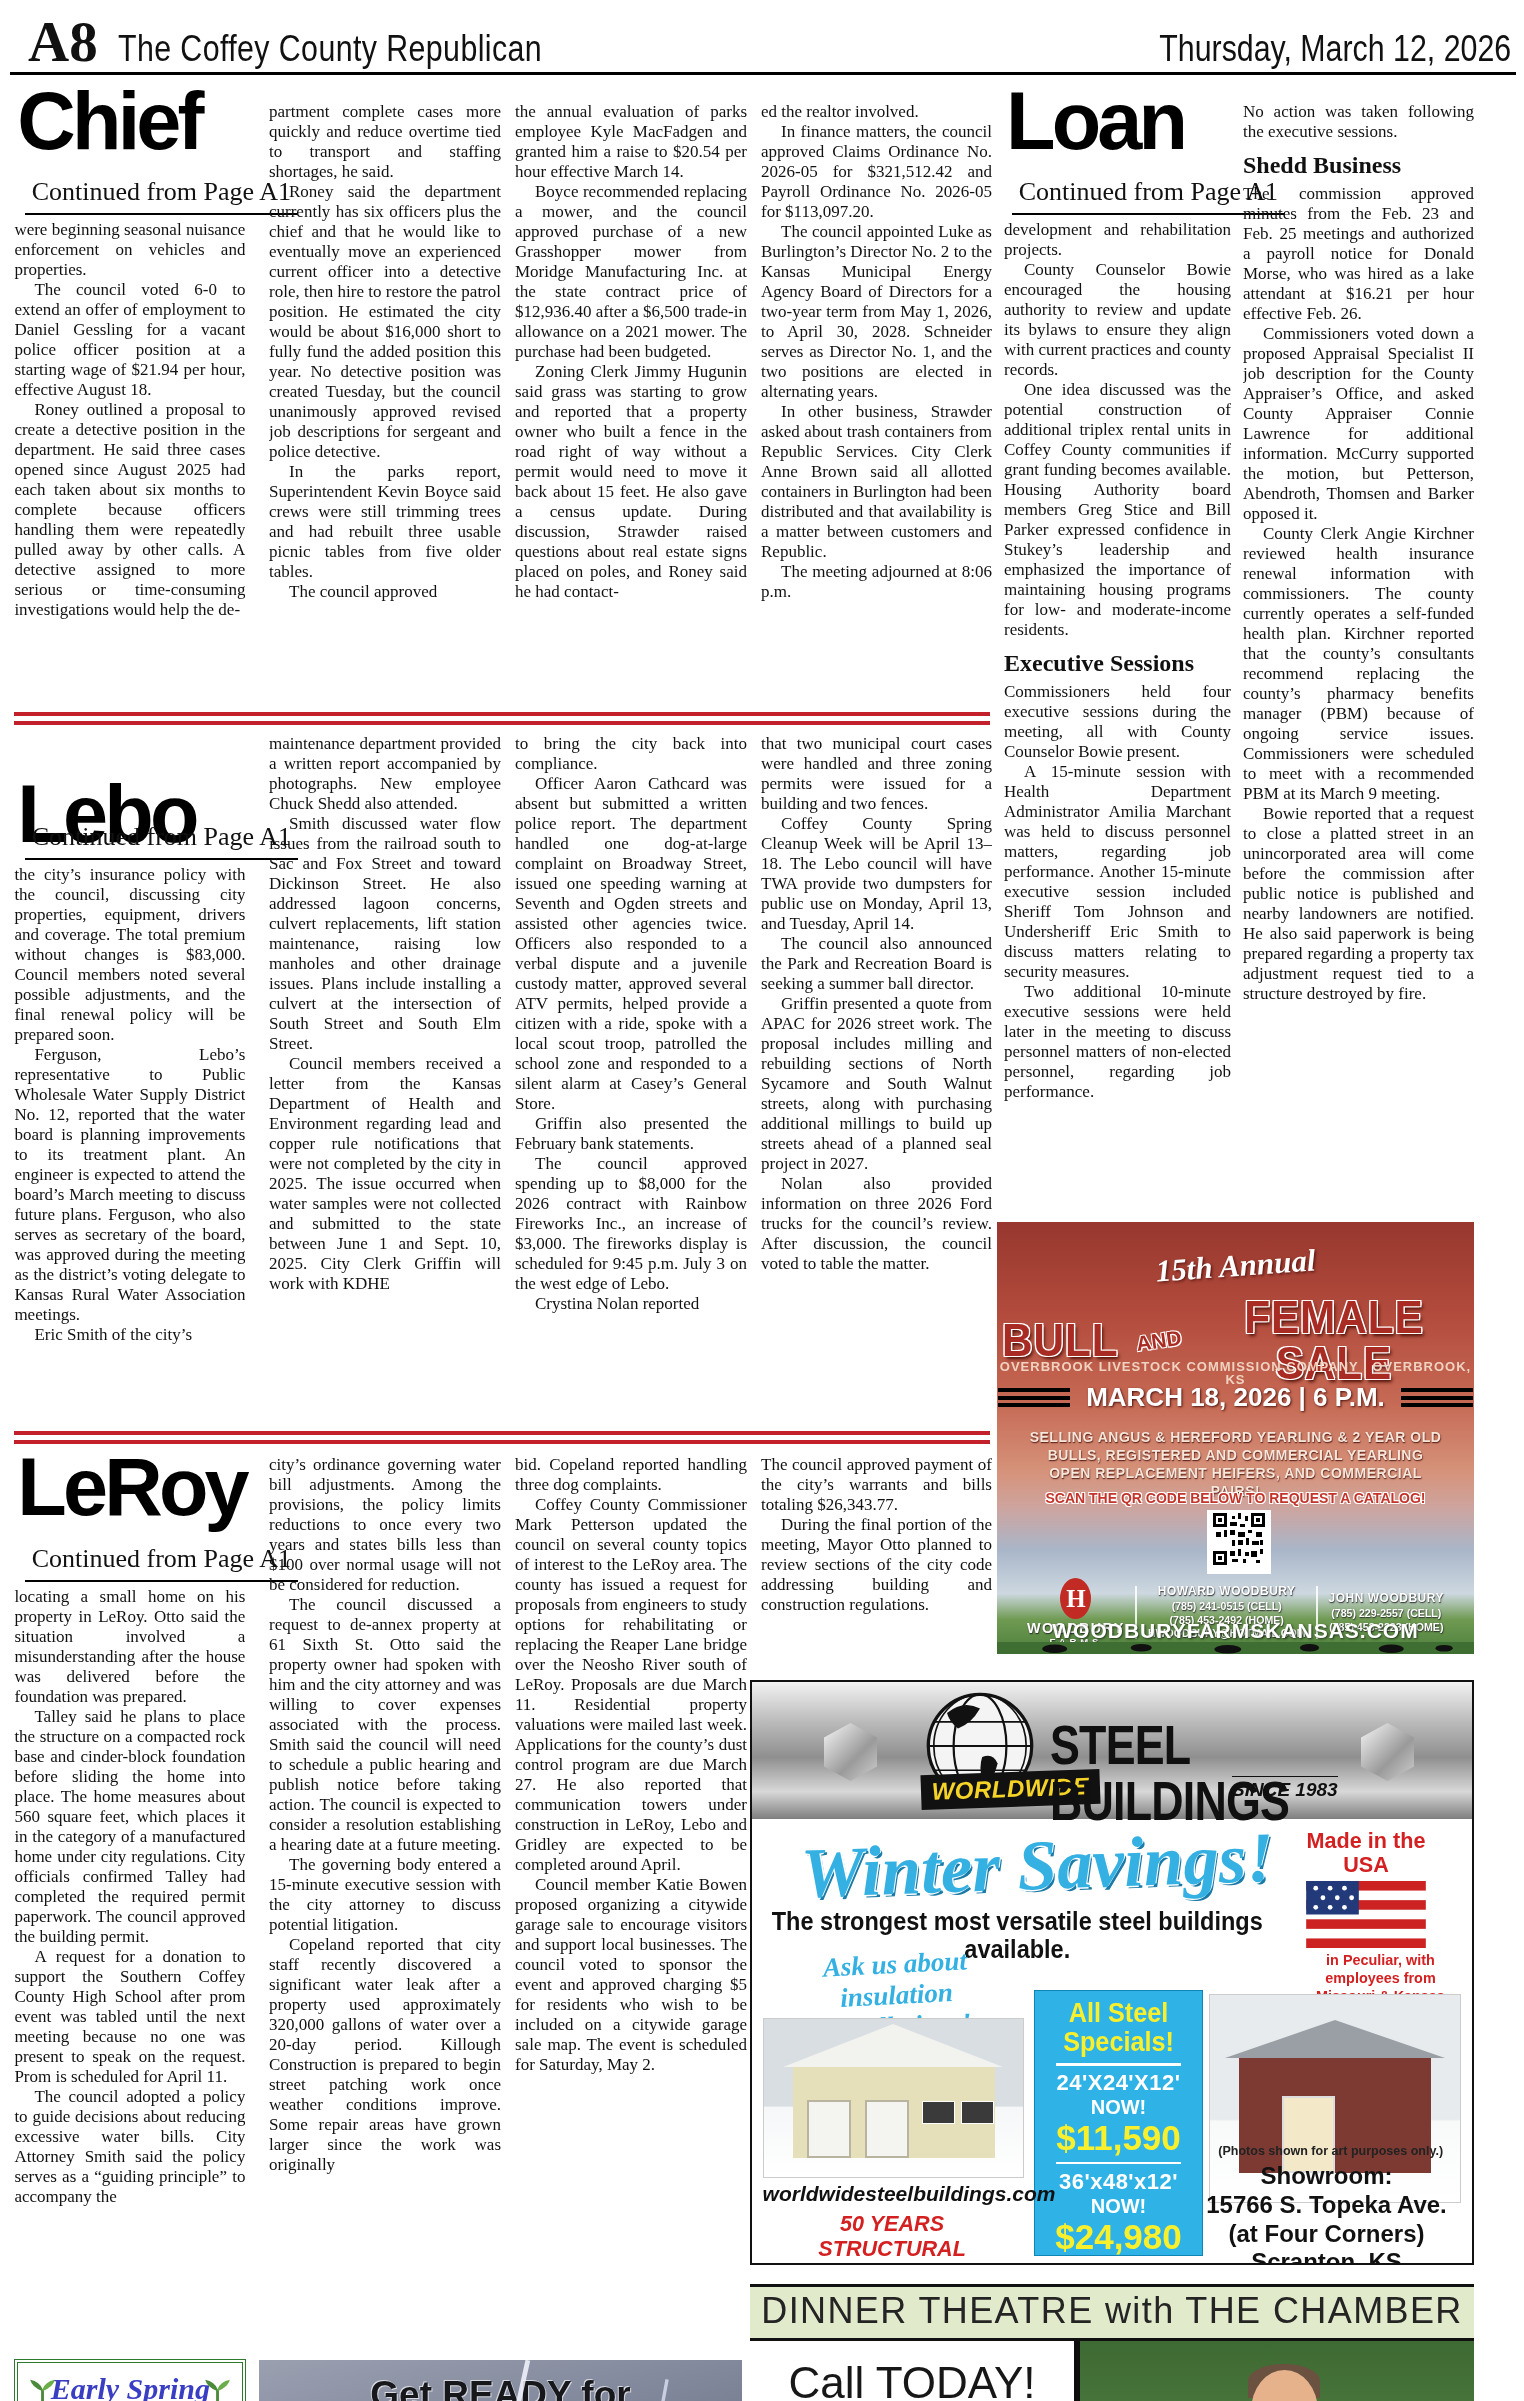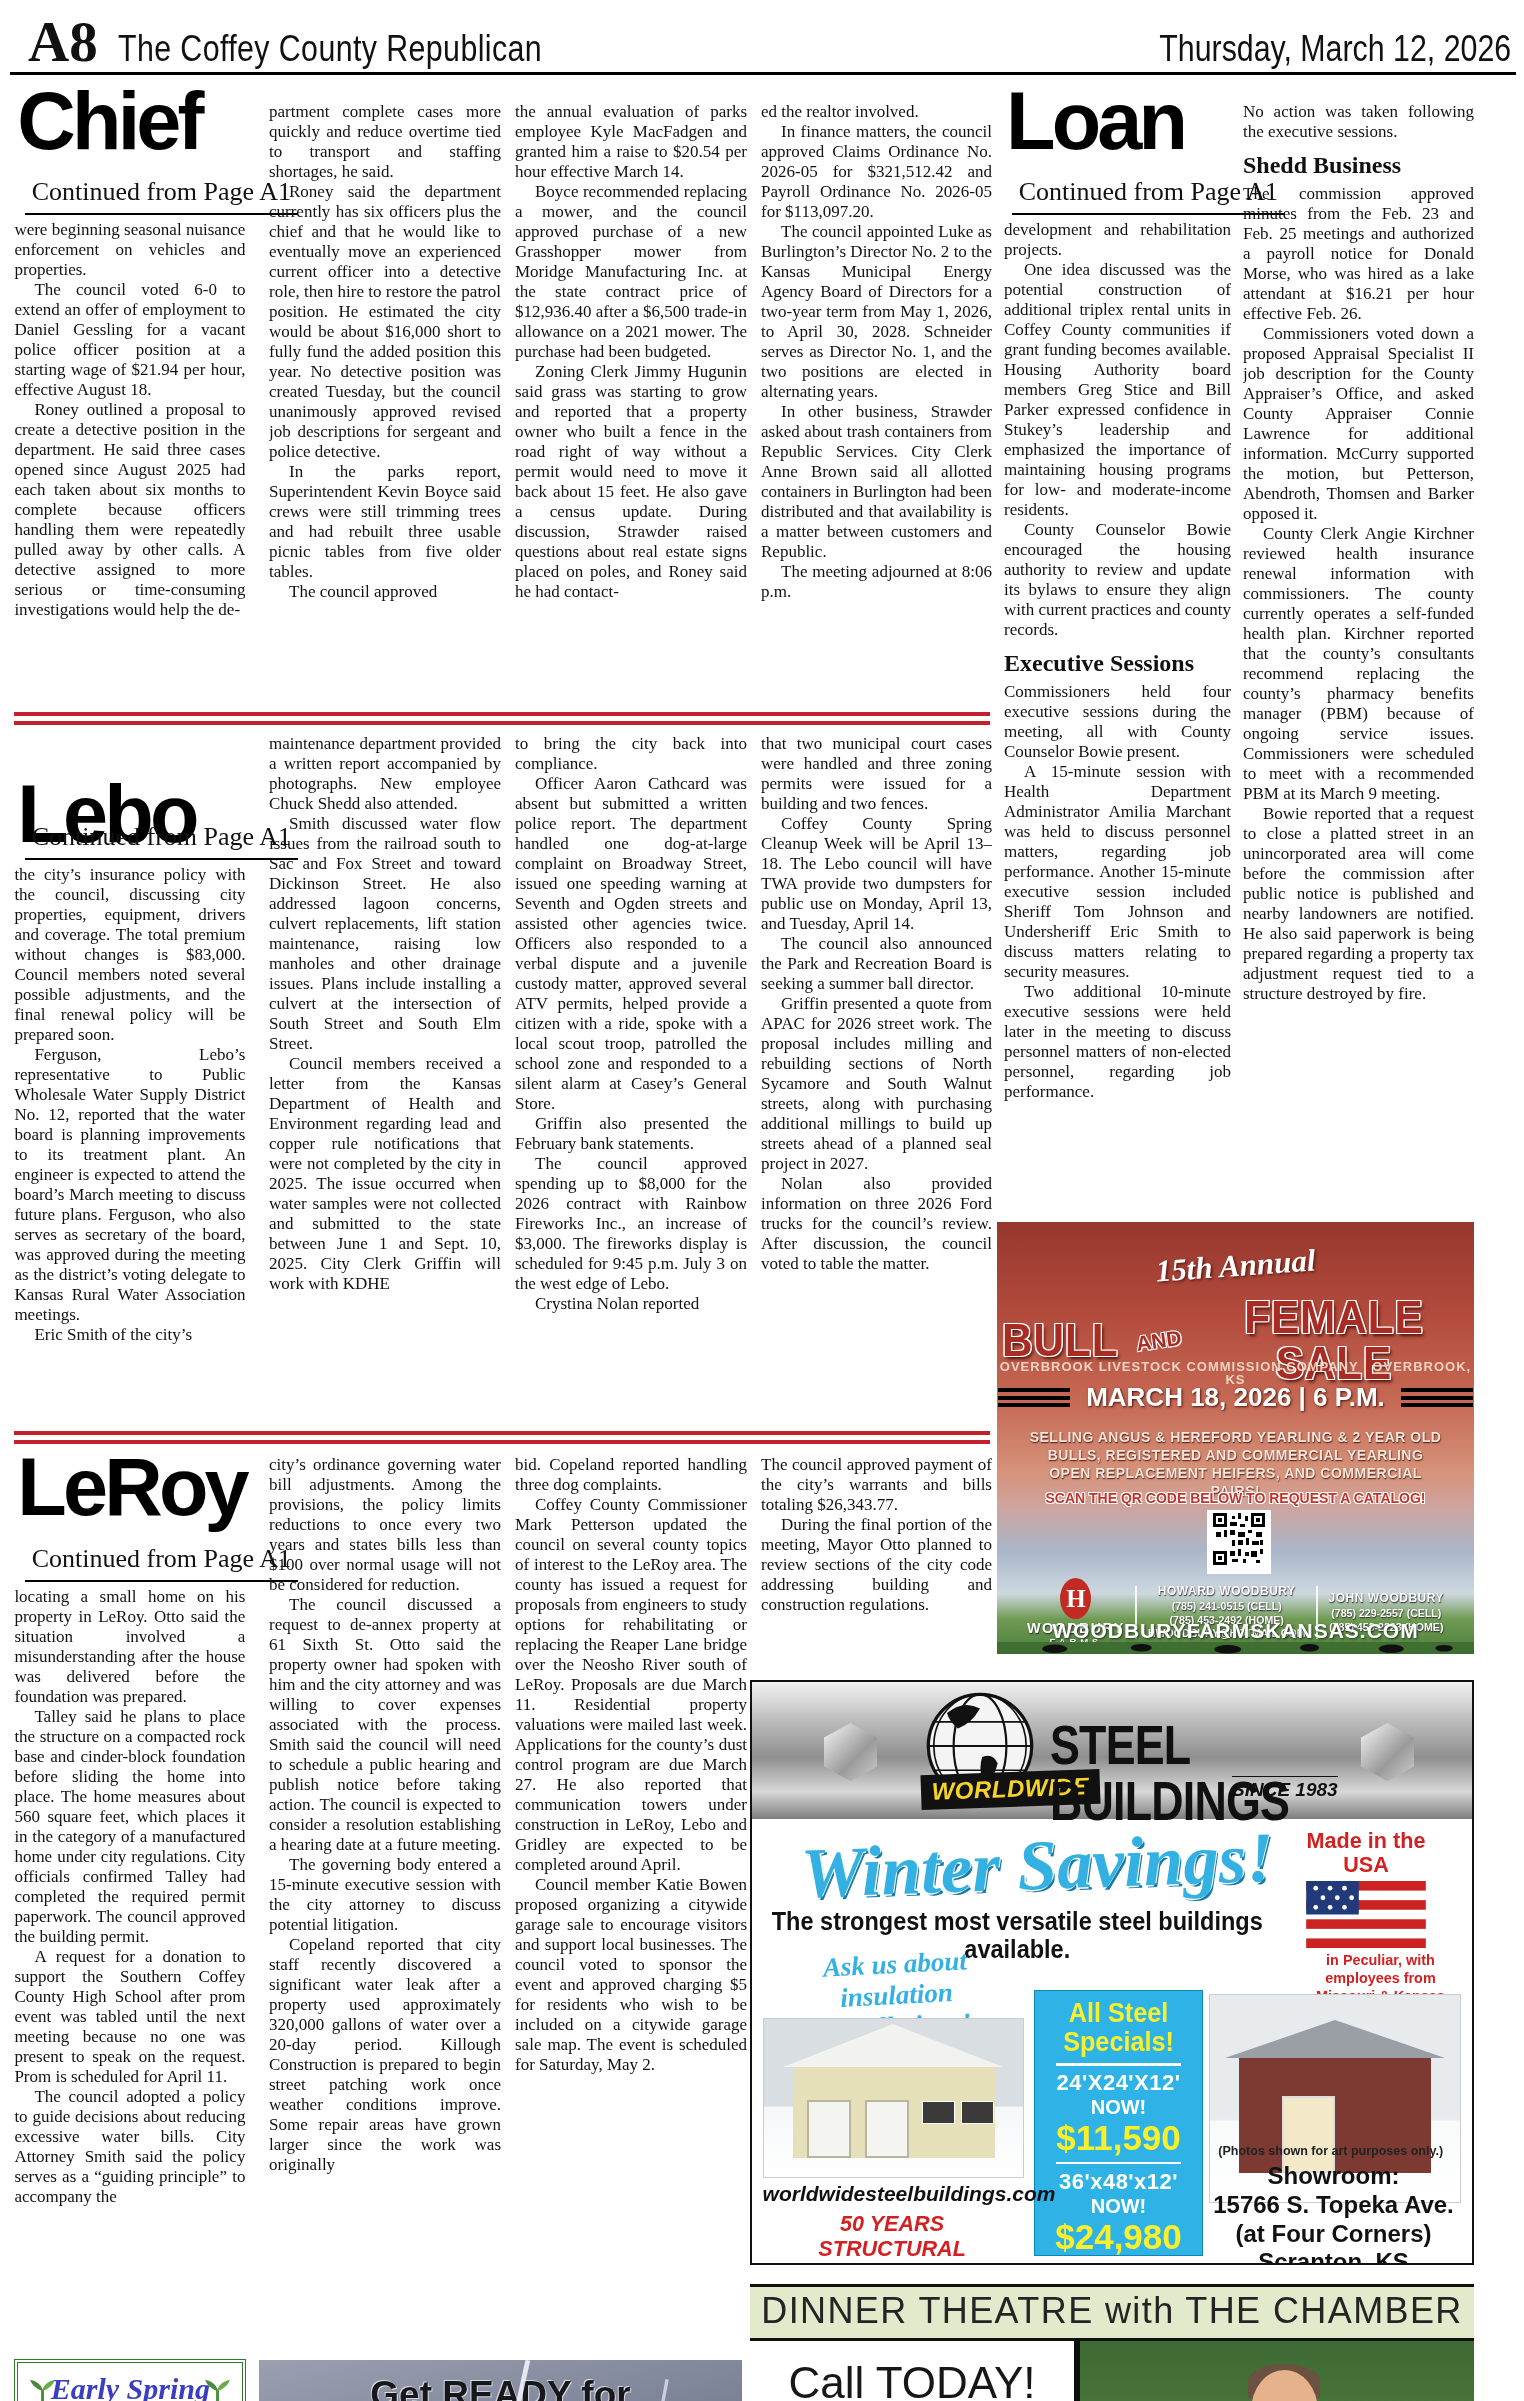--- a/index.html
+++ b/index.html
@@ -97,21 +97,21 @@
   .sp-title{font:bold 28px/1.05 "Liberation Sans",sans-serif;color:#f8ef2d;margin-top:6.7px;transform:scaleX(.9);}
   .sp-line{width:75%;height:2.4px;background:#fff;margin:6.7px auto;}
   .sp-size{font:bold 22px/1 "Liberation Sans",sans-serif;letter-spacing:0.5px;}
   .sp-now{font:bold 20px/1.3 "Liberation Sans",sans-serif;text-align:center;}
   .sp-price{font:bold 35px/1 "Liberation Sans",sans-serif;color:#f8ef2d;}
   .sp-call{font:bold 16.3px/1.2 "Liberation Sans",sans-serif;margin-top:7.7px;}
   .steel-web{position:absolute;left:10.6px;top:501px;width:259px;text-align:center;
     font:bold italic 21px/1 "Liberation Sans",sans-serif;color:#111;}
   .steel-warranty{position:absolute;left:10.6px;top:530px;width:259px;text-align:center;color:#d42020;
     font:bold italic 21.6px/1.15 "Liberation Sans",sans-serif;}
-  .steel-showroom{position:absolute;right:9px;top:480px;width:259px;text-align:center;color:#111;
+  .steel-showroom{position:absolute;right:16px;top:480px;width:259px;text-align:center;color:#111;
     font:bold 24px/1.2 "Liberation Sans",sans-serif;}
   .steel-note{position:absolute;right:16.3px;top:463px;width:250px;text-align:center;
     font:bold 12.5px/1 "Liberation Sans",sans-serif;color:#222;}
   
   #ad-theatre-banner{position:absolute;left:750px;top:2284px;width:724px;height:57px;background:#e1eaca;
     border-top:3.8px solid #111;border-bottom:3.8px solid #111;box-sizing:border-box;text-align:center;
     font:36px/48px "Liberation Sans",sans-serif;color:#242424;letter-spacing:1.4px;transform-origin:left top;}
   #ad-theatre-body{position:absolute;left:750px;top:2341px;width:724px;height:584px;background:#0d0d0d;overflow:hidden;}
   .th-call{position:absolute;left:0;top:0;width:330px;height:584px;background:#fff;border-right:6.7px solid #0d0d0d;
     box-sizing:border-box;text-align:center;font-family:"Liberation Sans",sans-serif;color:#171717;}
@@ -168,22 +168,22 @@
       <p>The council appointed Luke as Burlington’s Director No. 2 to the Kansas Municipal Energy Agency Board of Directors for a two-year term from May 1, 2026, to April 30, 2028. Schneider serves as Director No. 1, and the two positions are elected in alternating years.</p>
       <p>In other business, Strawder asked about trash containers from Republic Services. City Clerk Anne Brown said all allotted containers in Burlington had been distributed and that availability is a matter between customers and Republic.</p>
       <p>The meeting adjourned at 8:06 p.m.</p>
     </div>
 
   <div class="headline" style="left:1006px;top:81px;">Loan</div>
   <div class="contd" style="left:1012px;top:179px;">Continued from Page A1</div>
   <div class="col" style="left:1004px;top:220px;width:227px;height:994px;">
     <div>
         <p>development and rehabilitation projects.</p>
+        <p>County Counselor Bowie encouraged the housing authority to review and update its bylaws to ensure they align with current practices and county records.</p>
         <p>One idea discussed was the potential construction of additional triplex rental units in Coffey County communities if grant funding becomes available. Housing Authority board members Greg Stice and Bill Parker expressed confidence in Stukey’s leadership and emphasized the importance of maintaining housing programs for low- and moderate-income residents.</p>
-        <p>County Counselor Bowie encouraged the housing authority to review and update its bylaws to ensure they align with current practices and county records.</p>
       </div>
     <div class="subhead">Executive Sessions</div>
     <div>
         <p>Commissioners held four executive sessions during the meeting, all with County Counselor Bowie present.</p>
         <p>A 15-minute session with Health Department Administrator Amilia Marchant was held to discuss personnel matters, regarding job performance. Another 15-minute executive session included Sheriff Tom Johnson and Undersheriff Eric Smith to discuss matters relating to security measures.</p>
         <p>Two additional 10-minute executive sessions were held later in the meeting to discuss personnel matters of non-elected personnel, regarding job performance.</p>
       </div>
   </div>
   <div class="col" style="left:1243px;top:102px;width:231px;height:1105px;">
     <div>

